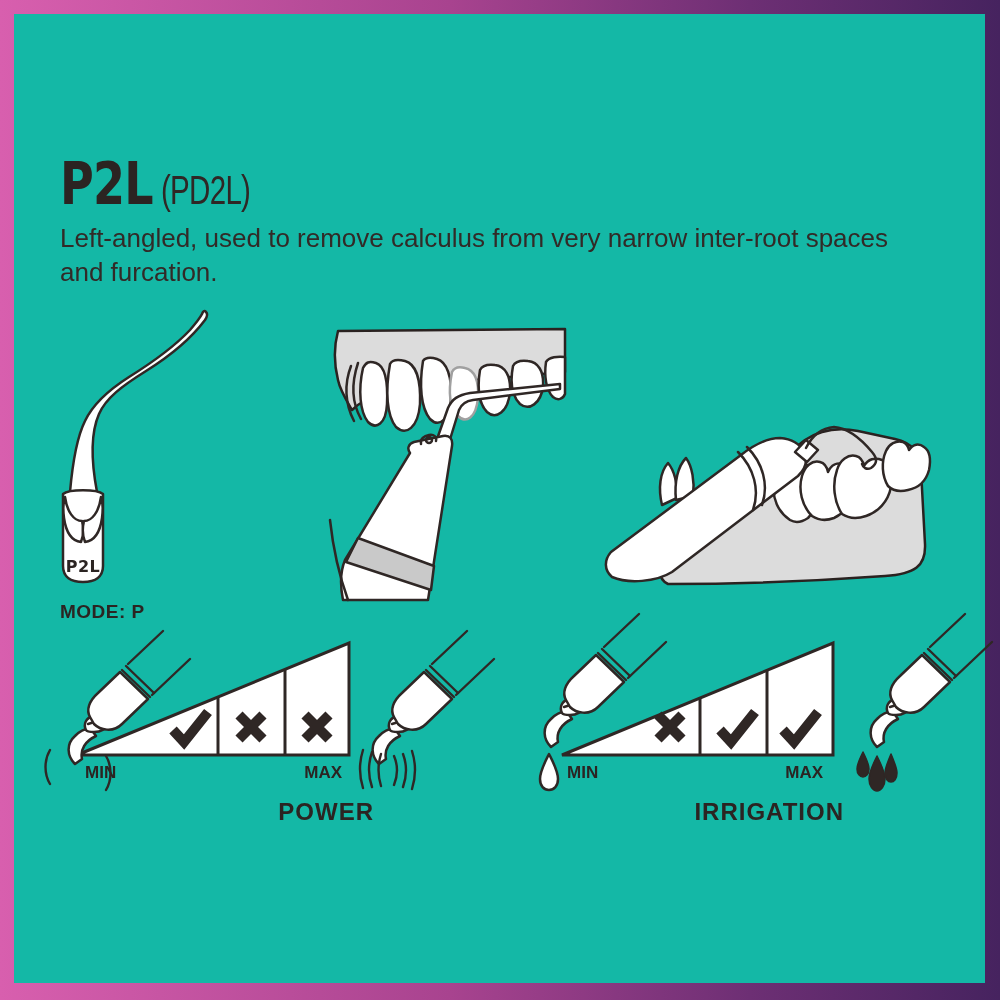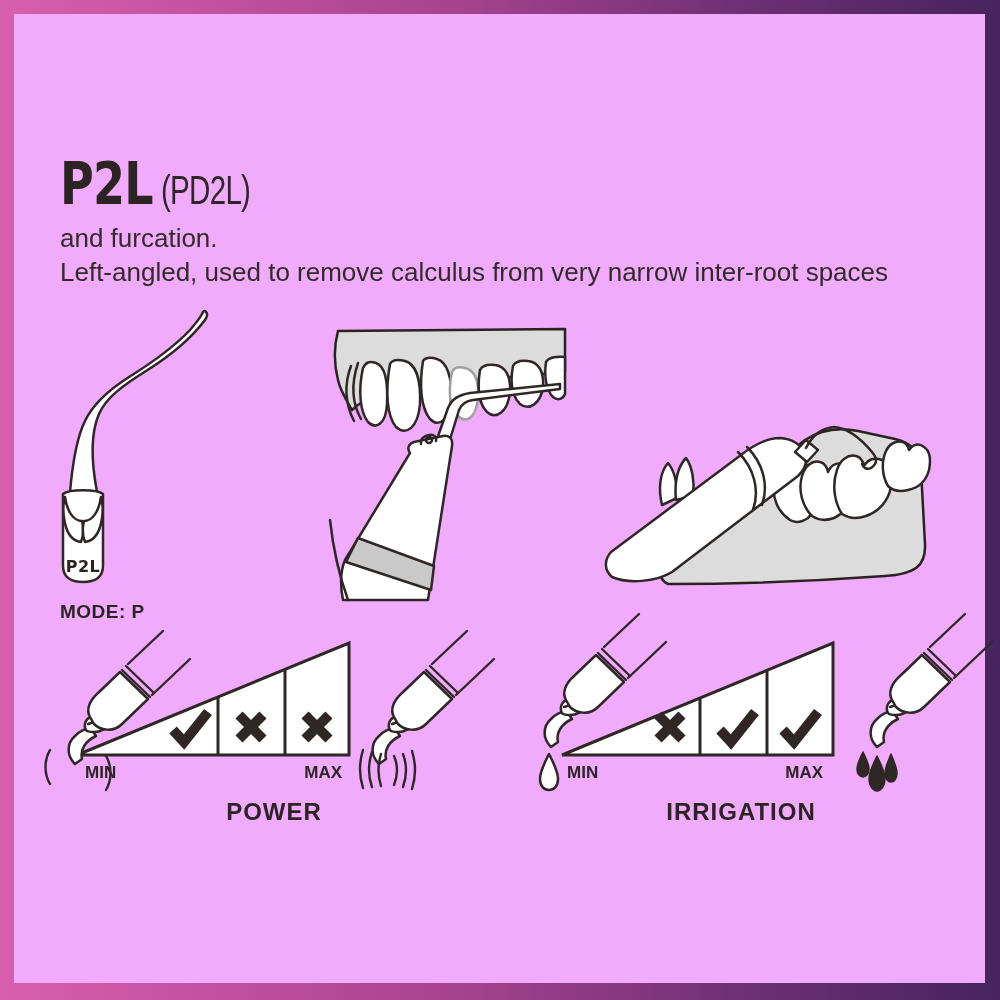--- a/index.html
+++ b/index.html
@@ -1,36 +1,36 @@
 <!DOCTYPE html>
 <html><head>
 <meta charset="utf-8">
 <style>
   html,body{margin:0;padding:0;}
   body{
     width:1000px;height:1000px;position:relative;overflow:hidden;
     background:linear-gradient(90deg,#d85fae 0%,#a8438f 45%,#6d2f74 75%,#46235f 100%);
     font-family:"Liberation Sans",sans-serif;color:#2b2422;
   }
-  .page{position:absolute;left:14px;top:14px;right:15px;bottom:17px;background:#f0abfc;padding-left:24px;}
+  .page{position:absolute;left:14px;top:14px;right:15px;bottom:17px;background:#14b8a6;padding-left:24px;}
   .abs{position:absolute;}
   .title-row{left:46px;top:140px;white-space:nowrap;}
   .title-main{
     display:inline-block;font-family:"DejaVu Sans",sans-serif;font-weight:700;
     font-size:59px;line-height:1;letter-spacing:-1px;
     transform:scaleX(0.78);transform-origin:0 100%;
   }
   .title-sub{
     display:inline-block;font-size:41px;line-height:1;font-weight:400;
     transform:scaleX(0.72);transform-origin:0 100%;margin-left:-18px;
     letter-spacing:-1px;color:#2f2725;
   }
   .desc{left:46px;top:207px;font-size:26px;line-height:34px;color:#322a27;white-space:nowrap;}
   .mode{left:46px;top:587px;font-size:19px;font-weight:700;letter-spacing:0.5px;}
-  .diagram-label{font-size:24px;font-weight:700;letter-spacing:1px;text-align:center;top:784px;}
+  .diagram-label{font-size:24px;font-weight:700;letter-spacing:1px;text-align:right;top:784px;}
   .label-power{left:160px;width:200px;}
   .label-irrigation{left:624px;width:206px;}
   svg{position:absolute;overflow:visible;}
   svg .ln{fill:none;stroke:#2f2725;stroke-width:2.5;stroke-linecap:round;stroke-linejoin:round;}
   svg .wh{fill:#ffffff;stroke:#2f2725;stroke-width:2.5;stroke-linejoin:round;}
   svg .gum{fill:#dcdcdc;stroke:#2a2220;stroke-width:2.5;stroke-linejoin:round;}
   svg .ghost{fill:#ffffff;stroke:#a0a0a0;stroke-width:2.5;stroke-linejoin:round;}
   svg .band{fill:#c9c9c9;stroke:#2f2725;stroke-width:2.5;stroke-linejoin:round;}
   svg .mark{fill:none;stroke:#2f2725;stroke-width:10;stroke-linecap:butt;stroke-linejoin:miter;}
   svg .wedge{fill:#ffffff;stroke:#2f2725;stroke-width:3;stroke-linejoin:miter;}
@@ -58,22 +58,22 @@
   </defs>
 </svg>
 
 <div class="page">
 
   <div class="abs title-row">
     <span class="title-main">P2L</span><span class="title-sub">(PD2L)</span>
   </div>
 
   <div class="abs desc">
+    <div>Left-angled, used to remove calculus from very narrow inter-root spaces</div>
     <div>and furcation.</div>
-    <div>Left-angled, used to remove calculus from very narrow inter-root spaces</div>
   </div>
 
   <svg style="left:21px;top:291px" width="185" height="295" viewBox="35 305 185 295">
     <path class="wh" stroke-width="2.75" d="M70,492 C73,458 77,437 85,421 C93,404 107,391 129,377 C153,362 174,347 190,330 C196,323 200,318 202,314 C203,311 205,310 206,312 C208,314 207,317 205,320 C190,340 170,356 146,371 C122,386 106,398 99,414 C92,430 90,455 97,492 Z"></path>
     <path class="wh" stroke-width="3" d="M63,494 C69,489 97,489 103,494 L103,566 C103,577 95,582 83,582 C71,582 63,577 63,566 Z"></path>
     <path class="wh" d="M65,497 C67,512 74,521 82,521 C84,529 83,537 81,542 C72,541 66,532 64,518 C63,510 63,502 65,497 Z"></path>
     <path class="wh" d="M101,497 C99,512 92,521 84,521 C82,529 83,537 85,542 C94,541 100,532 102,518 C103,510 103,502 101,497 Z"></path>
     <text class="tiplabel" x="83" y="572" text-anchor="middle">P2L</text>
   </svg>
 

